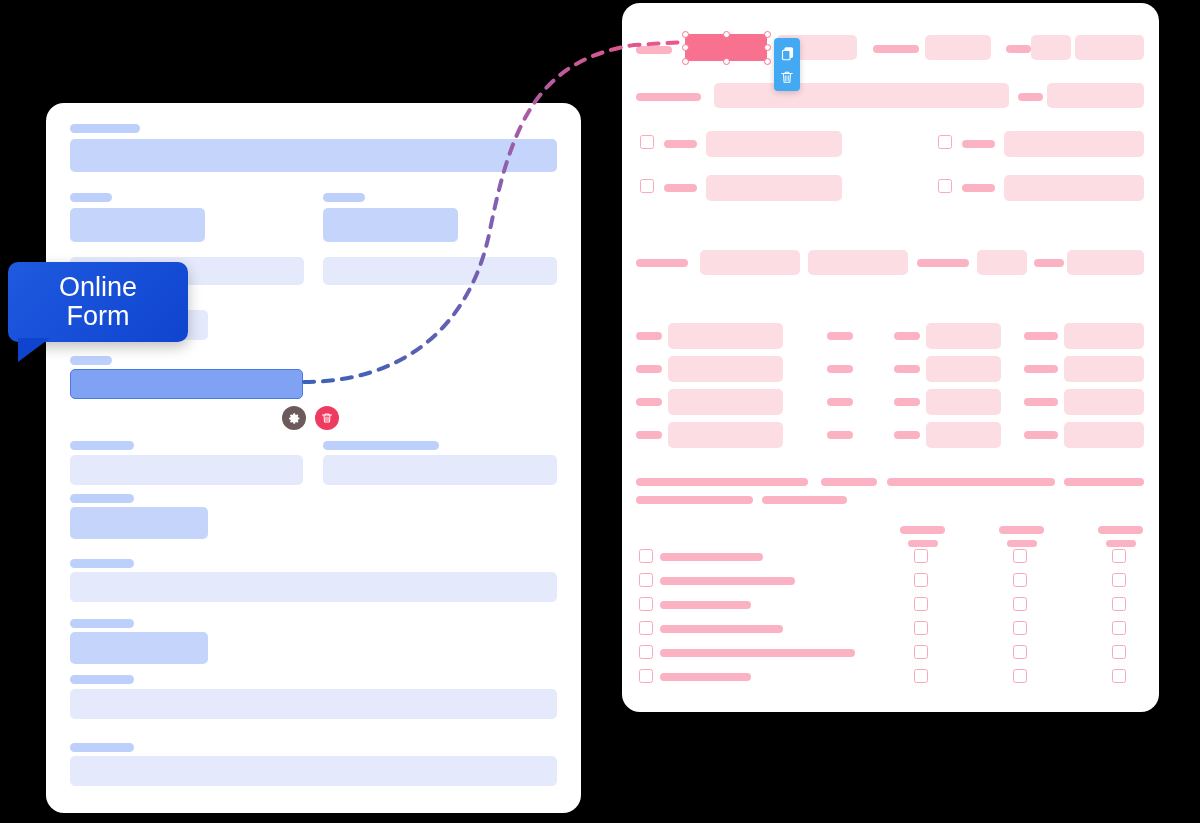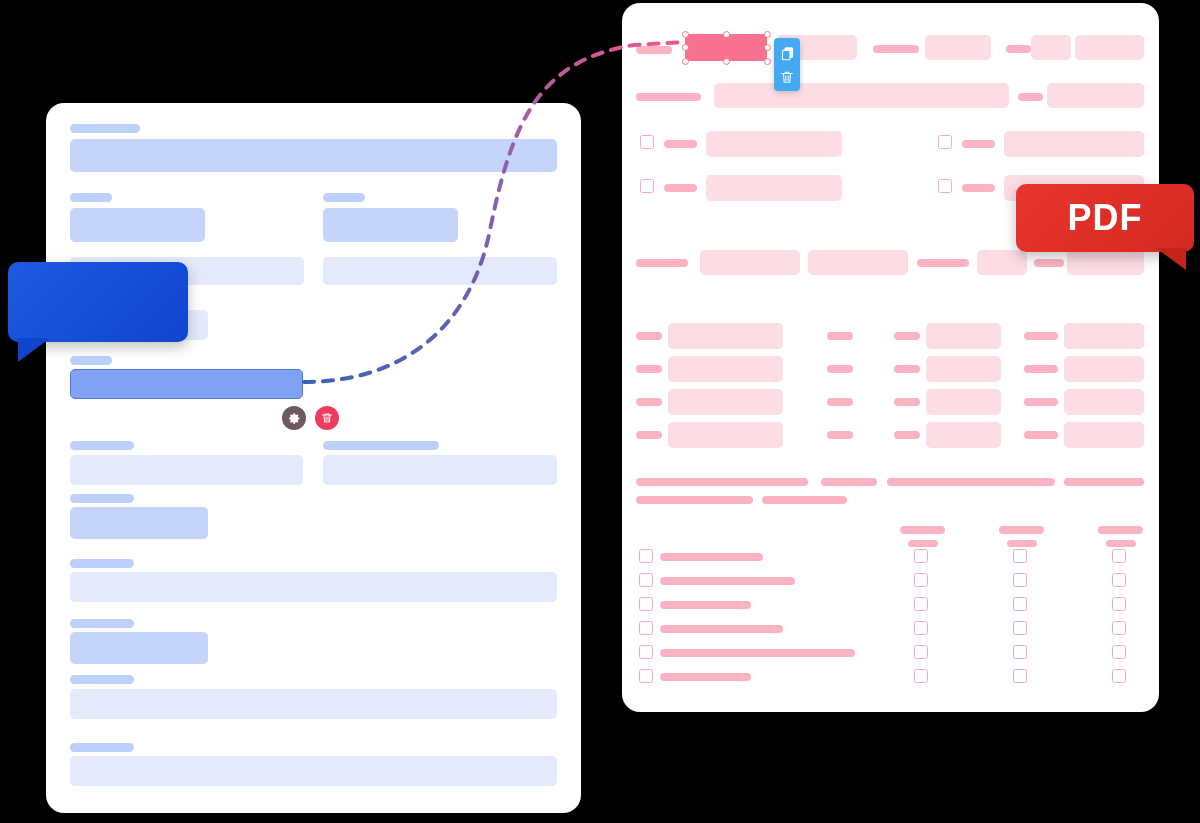--- a/index.html
+++ b/index.html
@@ -304,21 +304,21 @@
       <linearGradient id="connGrad" x1="0" y1="1" x2="1" y2="0">
         <stop offset="0%" stop-color="#3b62b5"></stop>
         <stop offset="55%" stop-color="#8a5fb0"></stop>
         <stop offset="100%" stop-color="#f0558a"></stop>
       </linearGradient>
     </defs>
     <path d="M 304 382 C 400 382 470 330 490 230 C 512 120 540 60 634 45 L 684 42" fill="none" stroke="url(#connGrad)" stroke-width="4" stroke-dasharray="10 9" stroke-linecap="round"></path>
   </svg>
 
   <div class="badge" id="badge-online">
+    <div>
+      <div>Online</div>
+      <div>Form</div>
+    </div>
     <span class="tail"></span>
   </div>
 
-  <div class="badge" id="badge-pdf">
-    <span>PDF</span>
-    <span class="tail"></span>
-  </div>
 
 </div>
 
 </body></html>

